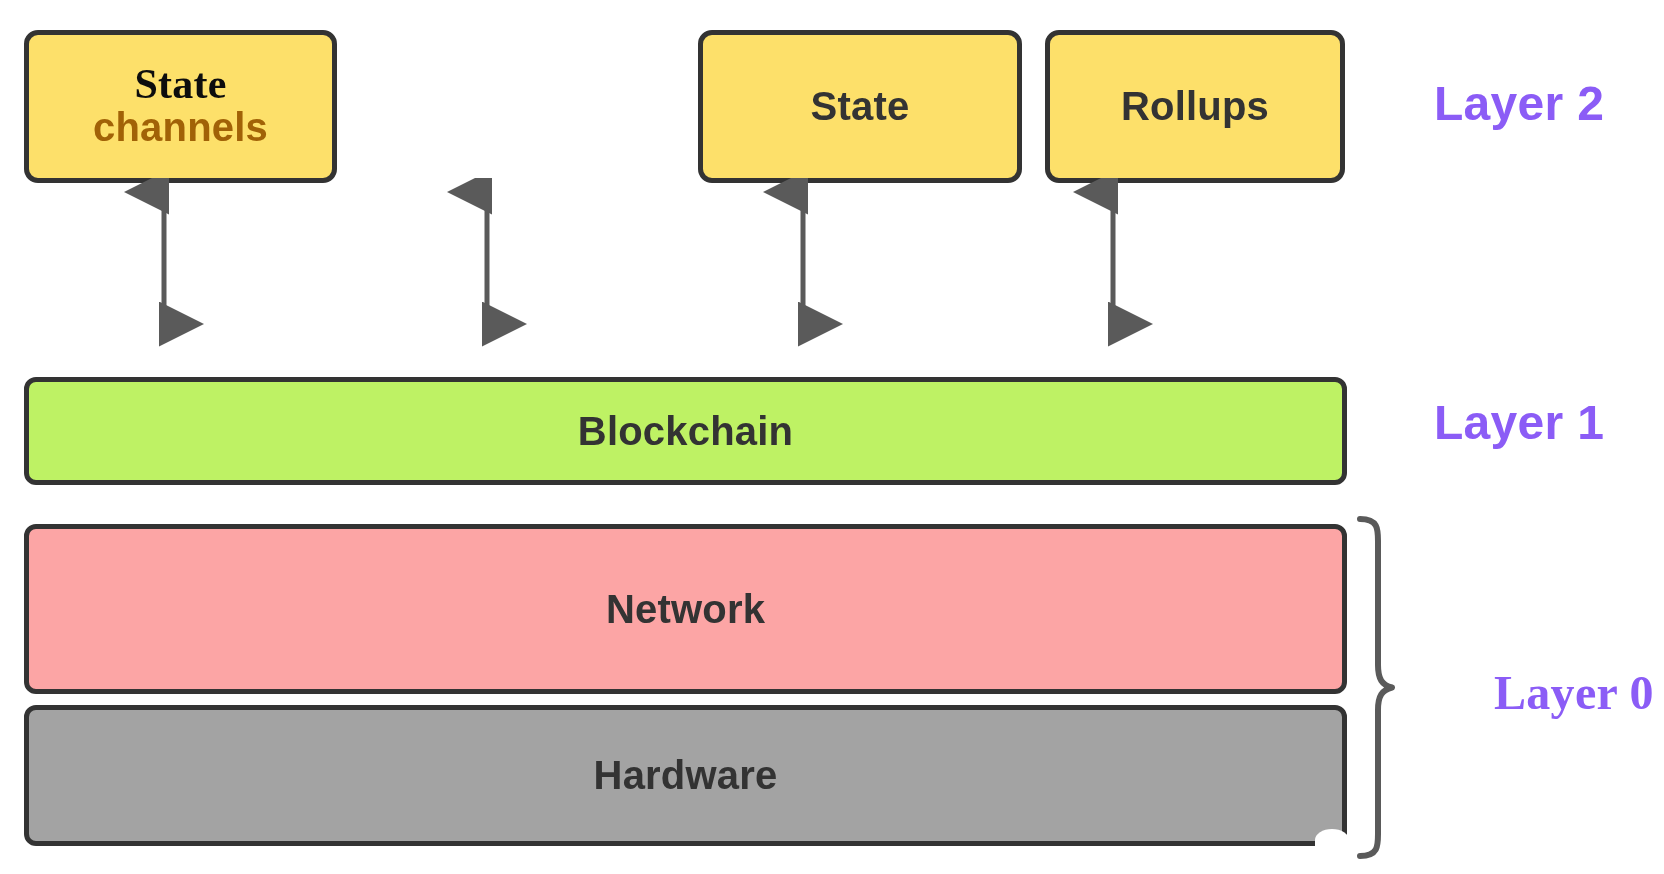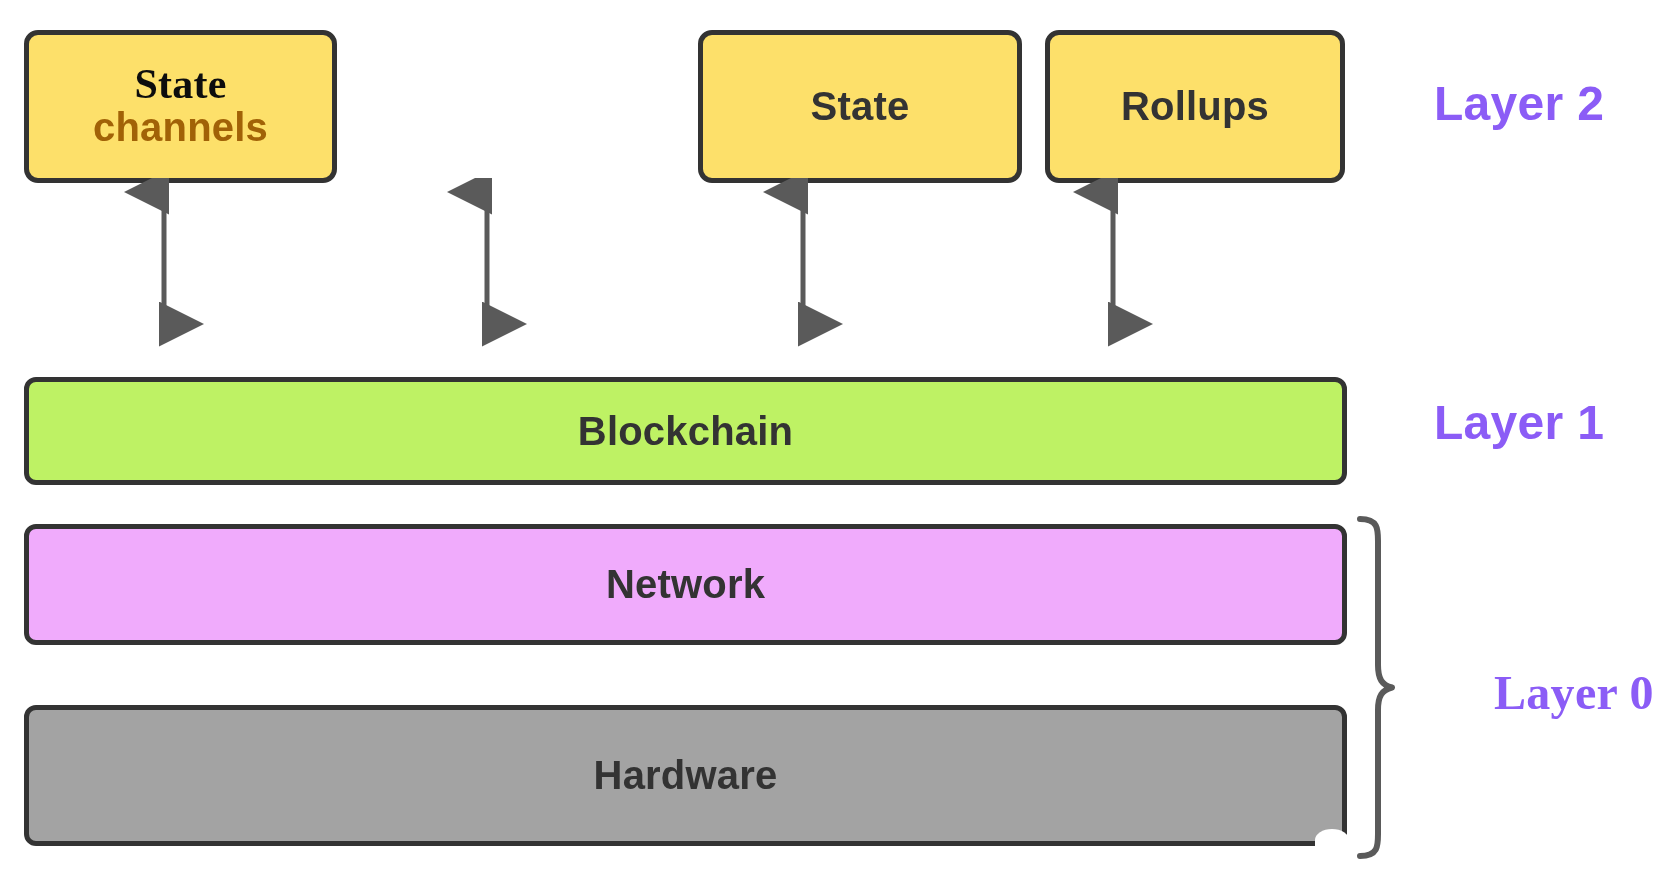--- a/index.html
+++ b/index.html
@@ -67,21 +67,21 @@
   }
 
   
   .wide {
     left: 24px;
     width: 1323px;
     font-size: 40px;
     border-radius: 12px;
   }
   .row-blockchain { top: 348px; height: 108px; background: #bef264; margin-top: 29px; }
-  .row-network    { top: 524px; height: 121px; background: #f0abfc; }
+  .row-network    { top: 524px; height: 170px; background: #fca5a5; }
   .row-hardware   { top: 705px; height: 141px; background: #a3a3a3; }
 
   
   .arrow-svg {
     position: absolute;
     top: 178px;
     left: 0;
     width: 1664px;
     height: 176px;
     pointer-events: none;

